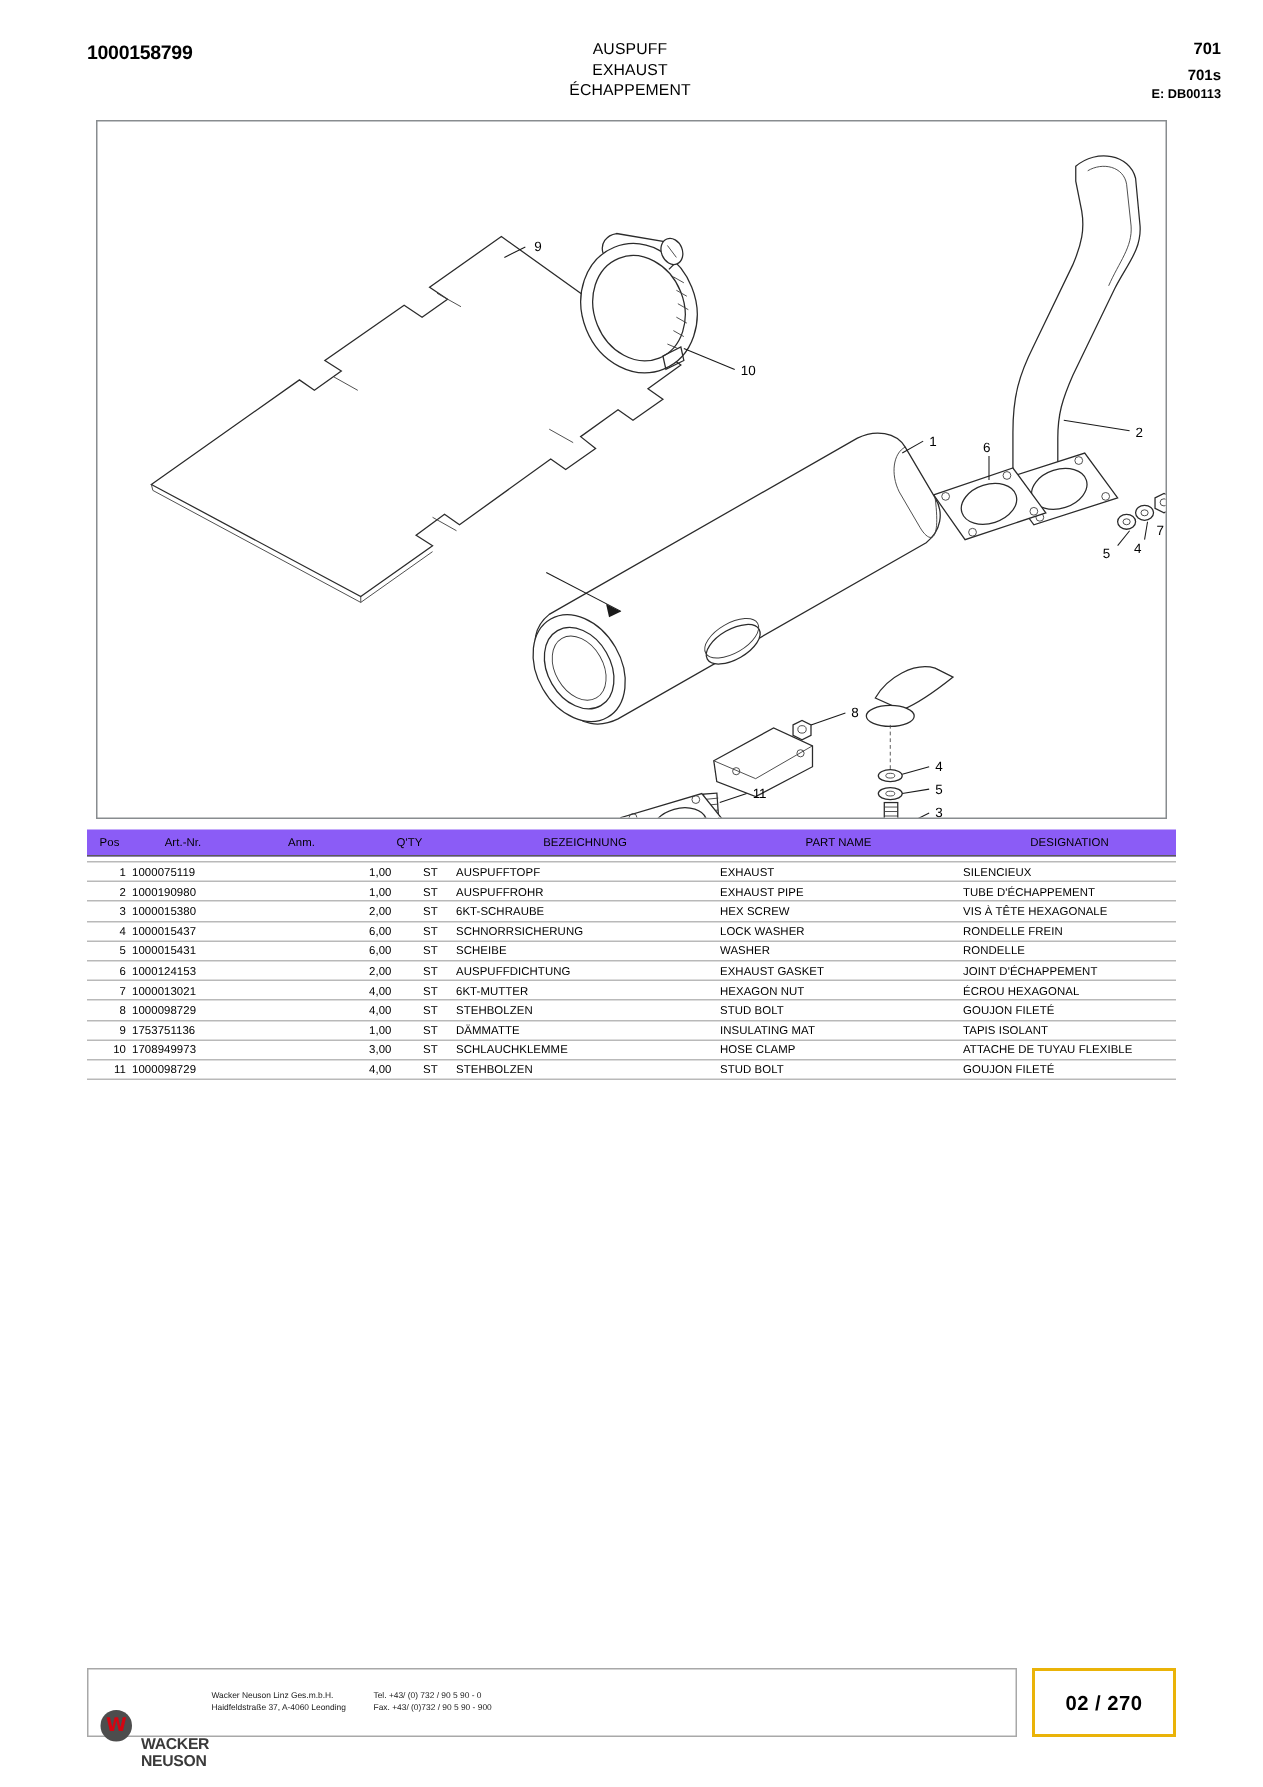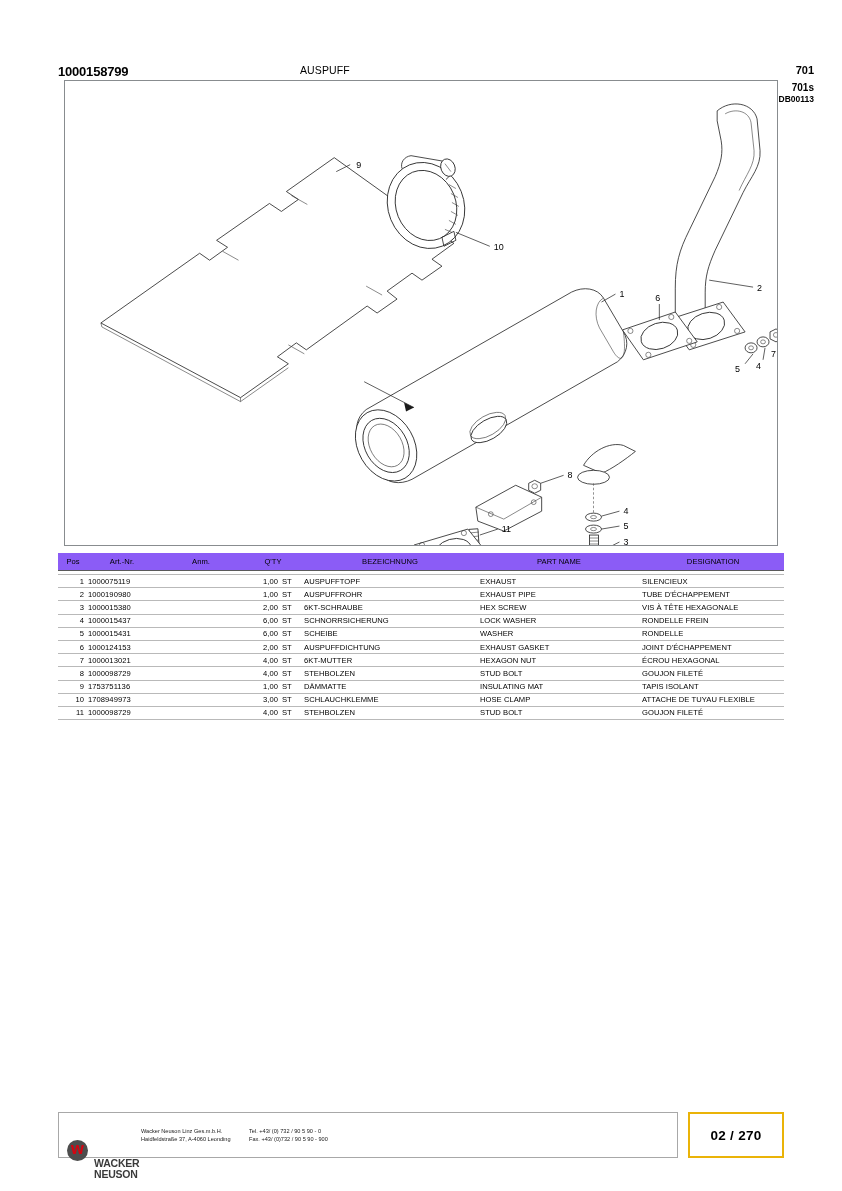--- a/index.html
+++ b/index.html
@@ -15,33 +15,33 @@
     color: #000000;
     overflow: hidden;
   }
 
   
   #header {
     position: absolute;
     left: 0; top: 0;
     width: 842px;
     height: 74px;
-    margin-top: 37px;
   }
   #doc-number {
     position: absolute;
     left: 58px; top: 27px;
     font-size: 13px;
     font-weight: bold;
     letter-spacing: -0.2px;
   }
   #title-block {
     position: absolute;
     left: 300px; top: 27px;
     width: 240px;
+    text-align: center;
     line-height: 13.5px;
   }
   #title-block div {
     font-size: 10.5px;
     letter-spacing: 0.1px;
   }
   #code-block {
     position: absolute;
     right: 28px; top: 26px;
     text-align: right;
@@ -120,21 +120,21 @@
   table.plist td {
     font-size: 7.6px;
     padding: 1.6px 0 1.6px 4px;
     border-bottom: 0.7px solid #b9b9b9;
     vertical-align: middle;
     letter-spacing: 0.05px;
     white-space: nowrap;
     overflow: hidden;
   }
   td.c-pos { text-align: right; padding-right: 6px; padding-left: 0; }
-  td.c-qty { text-align: right; padding-right: 2px; padding-left: 0; margin-top: 42px; }
+  td.c-qty { padding-right: 2px; padding-left: 0; margin-top: 42px; }
   td.c-unit { font-size: 6.2px; padding-left: 2px; }
 
   col.w-pos   { width: 26px; }
   col.w-art   { width: 72px; }
   col.w-anm   { width: 86px; }
   col.w-qty   { width: 36px; }
   col.w-unit  { width: 22px; }
   col.w-bez   { width: 176px; }
   col.w-part  { width: 162px; }
   col.w-des   { width: 146px; }

